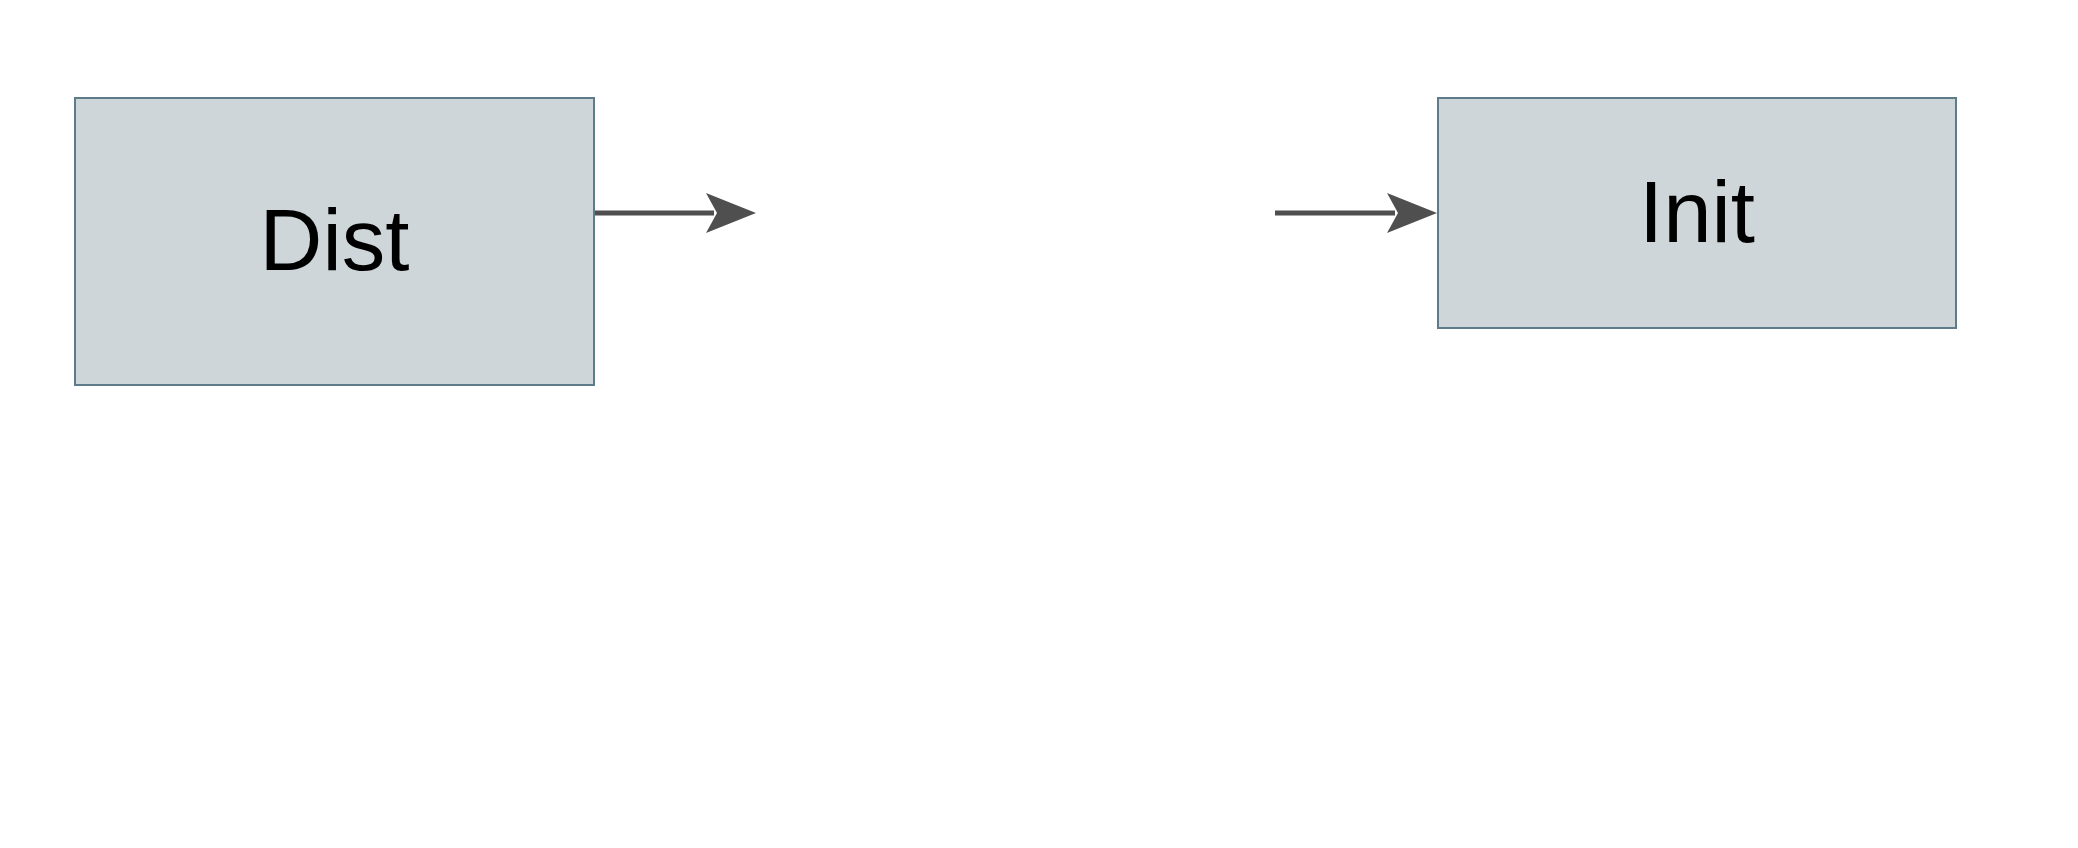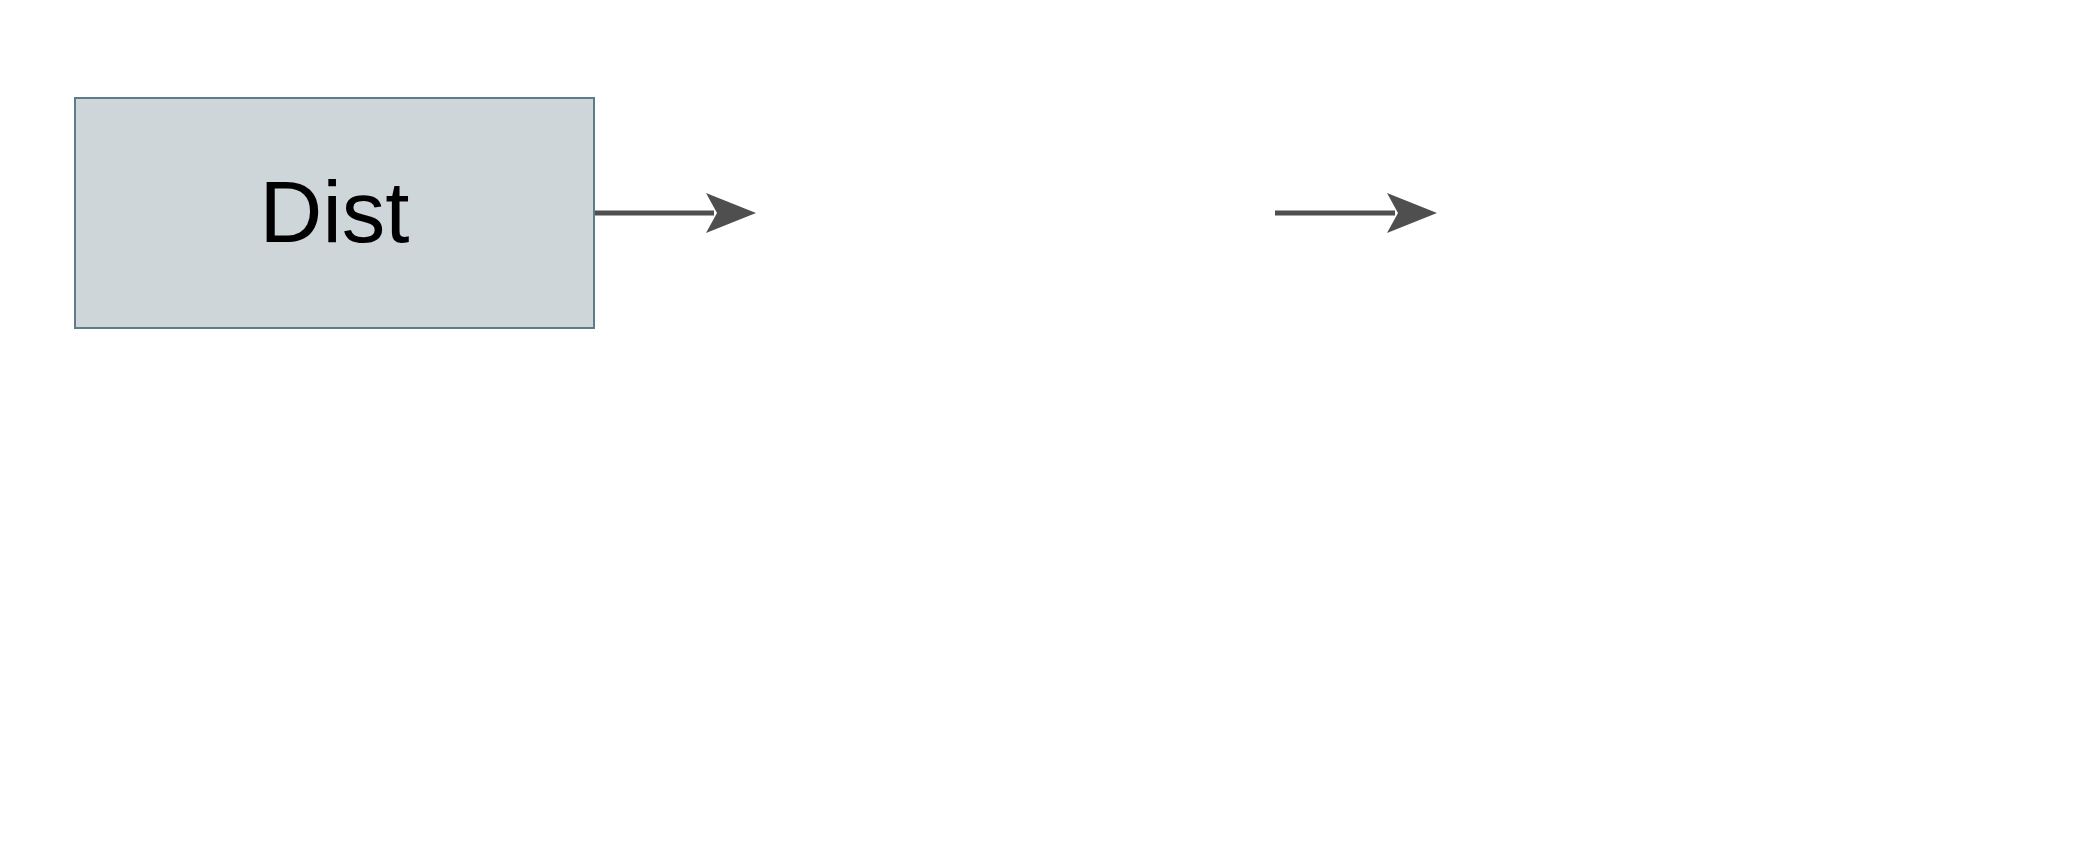--- a/index.html
+++ b/index.html
@@ -26,21 +26,21 @@
   }
   .node .label {
     font-size: 87px;
     line-height: 1;
     color: var(--text, #000000);
     letter-spacing: 0px;
     white-space: nowrap;
     transform: translateY(-2px);
   }
   
-  .node-dist    { left: 74px;   top: 97px;  width: 521px; height: 232px; }
+  .node-dist    { left: 74px;   top: 97px;  width: 521px; height: 289px; }
   .node-compile { left: 756px;  top: 97px;  width: 519px; height: 232px; }
   .node-init    { left: 1437px; top: 97px;  width: 520px; height: 232px; }
   .node-clean   { left: 755px;  top: 511px; width: 521px; height: 232px; }
   .edges {
     position: absolute;
     left: 0; top: 0;
     width: 2078px;
     height: 848px;
     pointer-events: none;
   }
@@ -68,15 +68,18 @@
       <line class="edge-line" x1="1275" y1="213" x2="1395" y2="213"></line>
       <polygon class="edge-head" points="1437,213 1387,193 1398,213 1387,233"></polygon>
     </g>
   </svg>
 
   <div class="node node-dist">
     <span class="label">Dist</span>
   </div>
 
 
+  <div class="node node-init">
+    <span class="label">Init</span>
+  </div>
 
 
 </div>
 
 </body></html>

